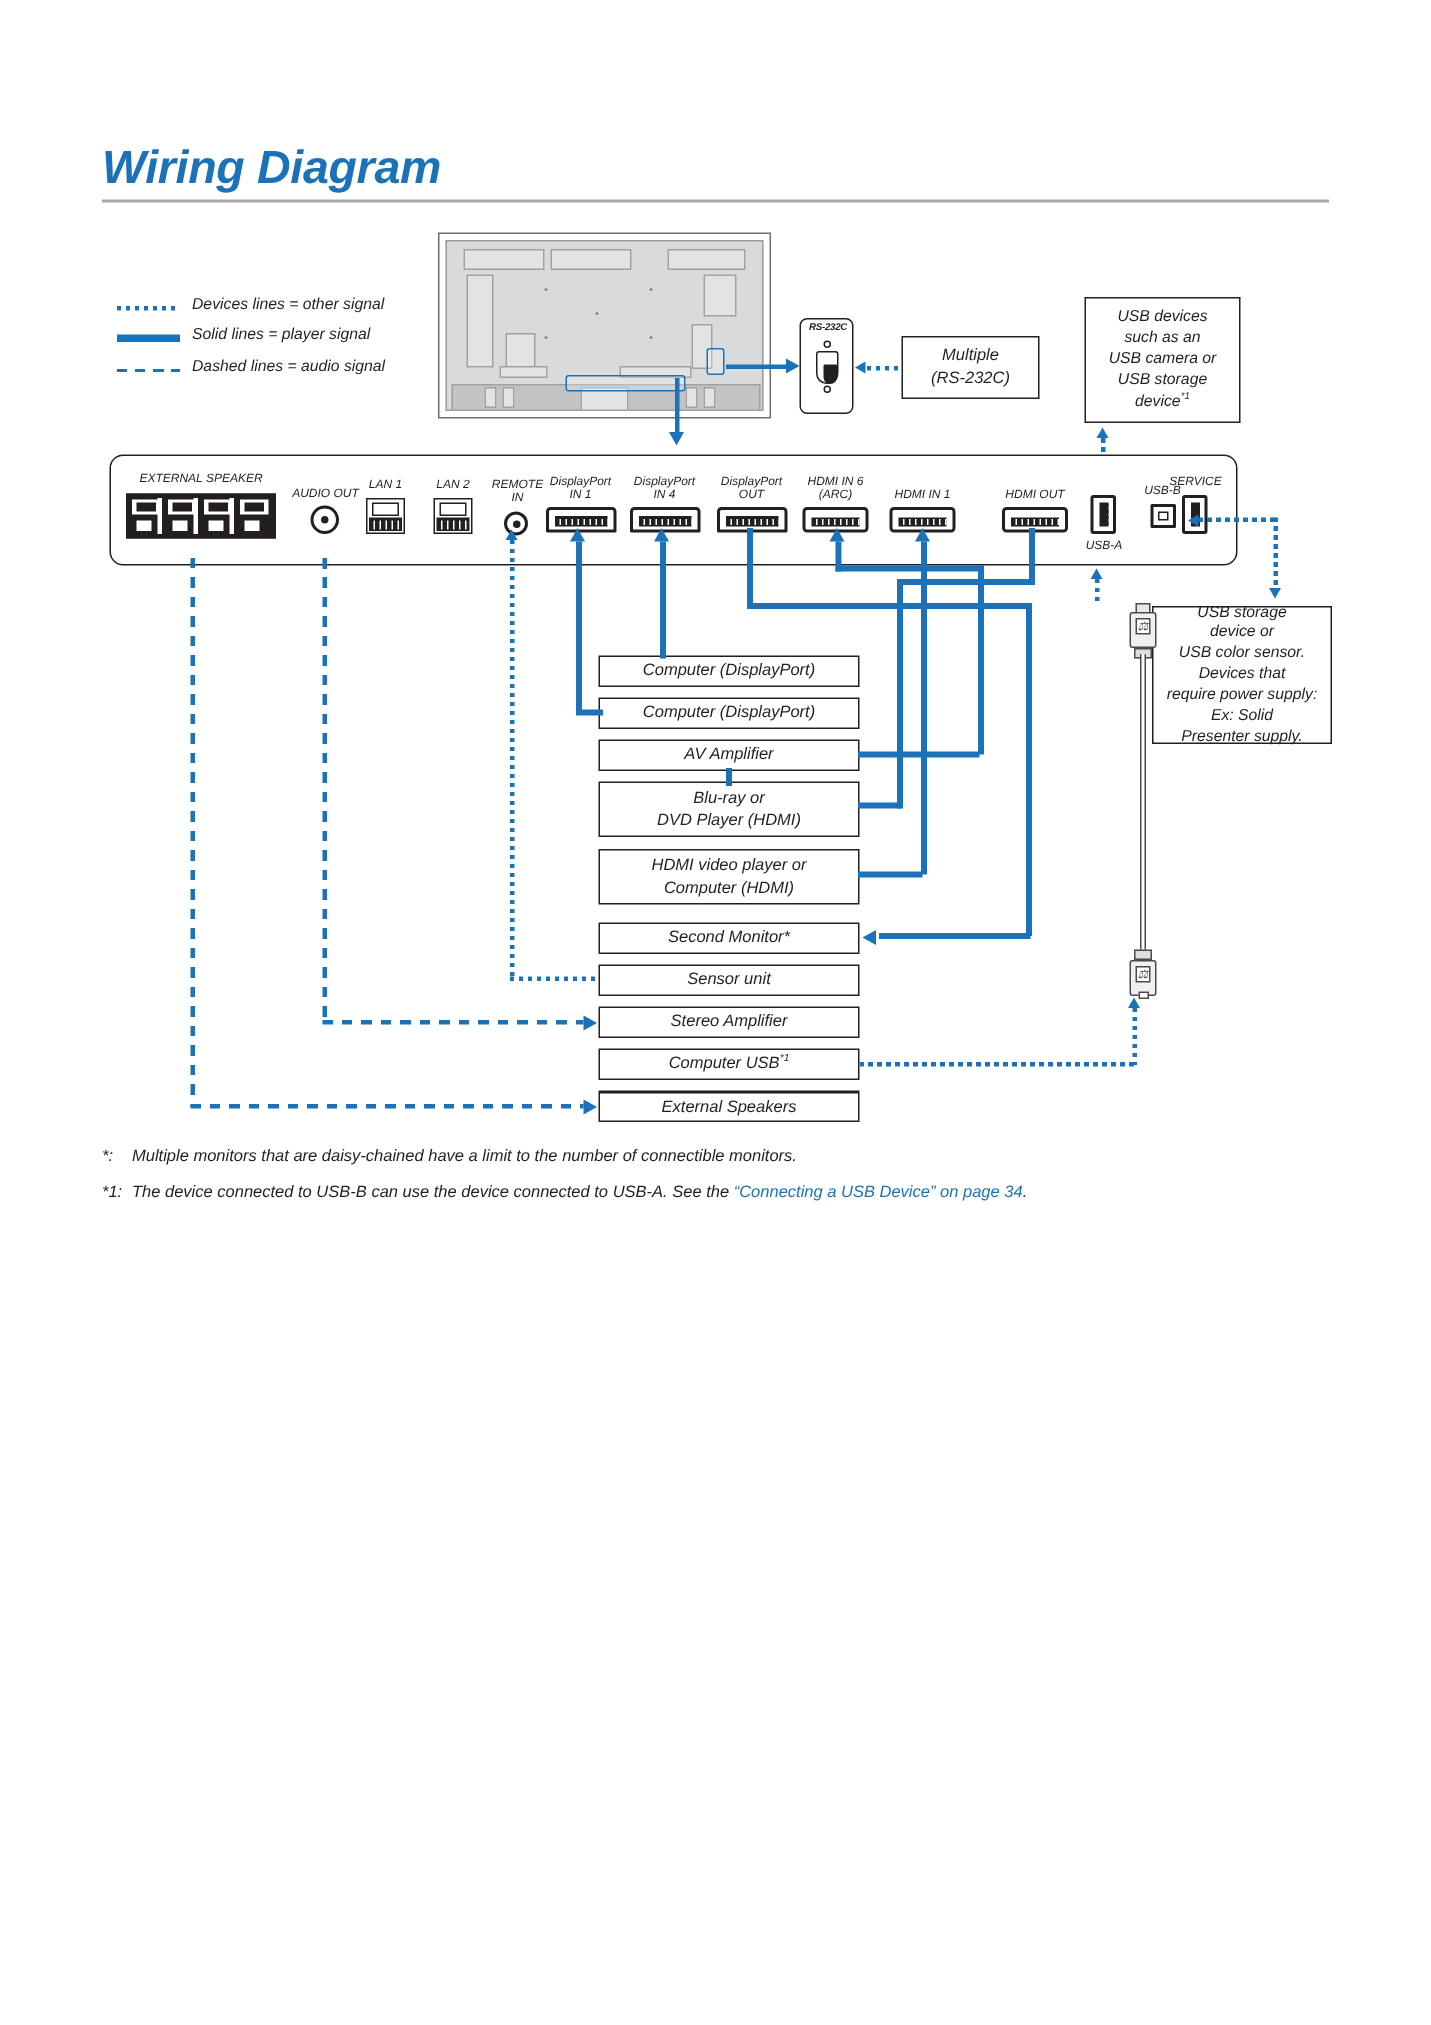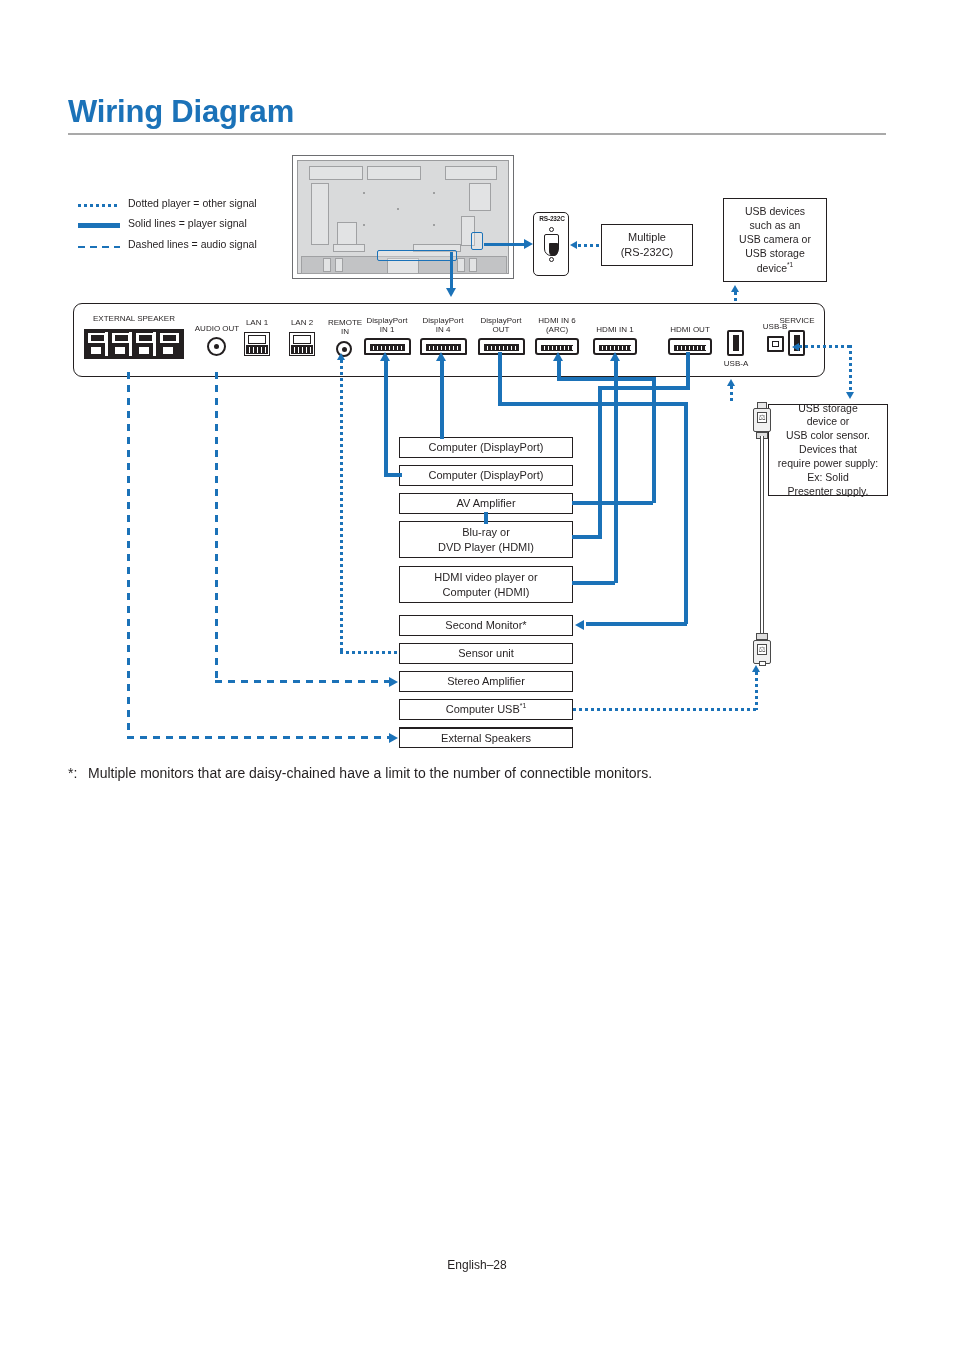--- a/index.html
+++ b/index.html
@@ -5,21 +5,21 @@
 <style>
   html,body{margin:0;padding:0;}
   body{
     width:954px;height:1350px;
     background:#ffffff;
     font-family:"Liberation Sans", sans-serif;
     color:#231f20;
     position:relative;
     overflow:hidden;
   }
-  .page{position:absolute;left:0;top:0;width:954px;height:1142px;}
+  .page{position:absolute;left:0;top:0;width:954px;height:1142px;font-style:italic;}
 
   
   #page-title{
     position:absolute;left:68px;top:94px;
     font-size:31px;font-weight:bold;color:#1b72b8;
     letter-spacing:-0.2px;
   }
   #title-rule{
     position:absolute;left:68px;top:133px;width:818px;height:2px;
     background:#a9a9a9;
@@ -189,41 +189,41 @@
   .arw{position:absolute;width:0;height:0;}
   .arw.up{border-left:5.5px solid transparent;border-right:5.5px solid transparent;border-bottom:9px solid #1b72b8;}
   .arw.down{border-left:5.5px solid transparent;border-right:5.5px solid transparent;border-top:9px solid #1b72b8;}
   .arw.left{border-top:5.5px solid transparent;border-bottom:5.5px solid transparent;border-right:9px solid #1b72b8;}
   .arw.right{border-top:5.5px solid transparent;border-bottom:5.5px solid transparent;border-left:9px solid #1b72b8;}
   .arw.sm.up{border-left:4px solid transparent;border-right:4px solid transparent;border-bottom:7px solid #1b72b8;}
   .arw.sm.down{border-left:4px solid transparent;border-right:4px solid transparent;border-top:7px solid #1b72b8;}
   .arw.sm.left{border-top:4px solid transparent;border-bottom:4px solid transparent;border-right:7px solid #1b72b8;}
 
   
-  .footnote{position:absolute;font-size:14px;color:#231f20;white-space:nowrap;}
+  .footnote{position:absolute;font-size:11px;color:#231f20;white-space:nowrap;}
   .footnote .mark{display:inline-block;width:20px;}
   .link{color:#1b72b8;}
 
   #page-footer{
     position:absolute;left:0;top:1258px;width:954px;text-align:center;
     font-size:12px;color:#231f20;
   }
   sup{font-size:0.62em;vertical-align:super;}
 </style>
 </head>
 <body>
 
 <div class="page">
 
   <div id="page-title">Wiring Diagram</div>
   <div id="title-rule"></div>
 
   <div class="legend-row" style="top:199px;">
     <div class="legend-swatch sw-dotted"></div>
-    <div class="legend-label">Dotted player = other signal</div>
+    <div class="legend-label">Devices lines = other signal</div>
   </div>
   <div class="legend-row" style="top:219px;">
     <div class="legend-swatch sw-solid"></div>
     <div class="legend-label">Solid lines = player signal</div>
   </div>
   <div class="legend-row" style="top:240px;">
     <div class="legend-swatch sw-dashed"></div>
     <div class="legend-label">Dashed lines = audio signal</div>
   </div>
 
@@ -583,16 +583,18 @@
   <div class="arw sm up" style="left:752px;top:665px;"></div>
 
   <div class="dt h" style="left:799px;top:345px;width:52px;"></div>
   <div class="arw sm left" style="left:792px;top:342.5px;"></div>
   <div class="dt v" style="left:848.5px;top:345px;height:48px;"></div>
   <div class="arw sm down" style="left:846px;top:392px;"></div>
 
   <div class="footnote" style="left:68px;top:765px;">
     <span class="mark">*:</span><span>Multiple monitors that are daisy-chained have a limit to the number of connectible monitors.</span>
   </div>
-
-  <div id="page-footer">English–28</div>
+  <div class="footnote" style="left:68px;top:789px;">
+    <span class="mark">*1:</span><span>The device connected to USB-B can use the device connected to USB-A. See the </span><span class="link">“Connecting a USB Device” on page 34</span><span>.</span>
+  </div>
+
 
 </div>
 
 </body></html>

